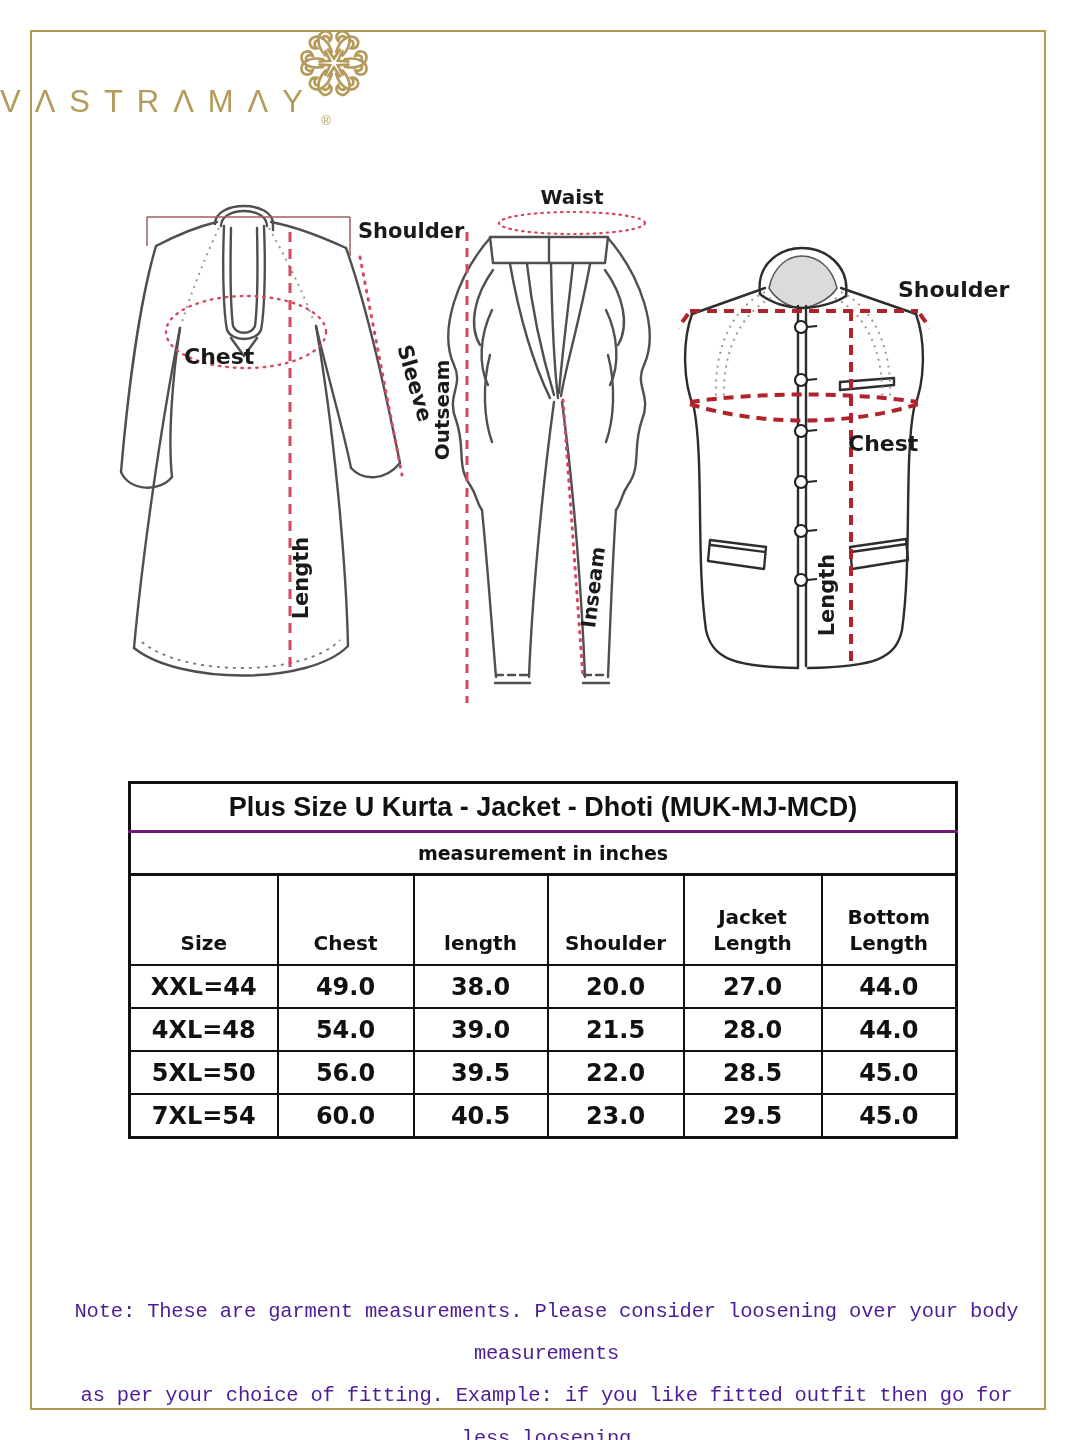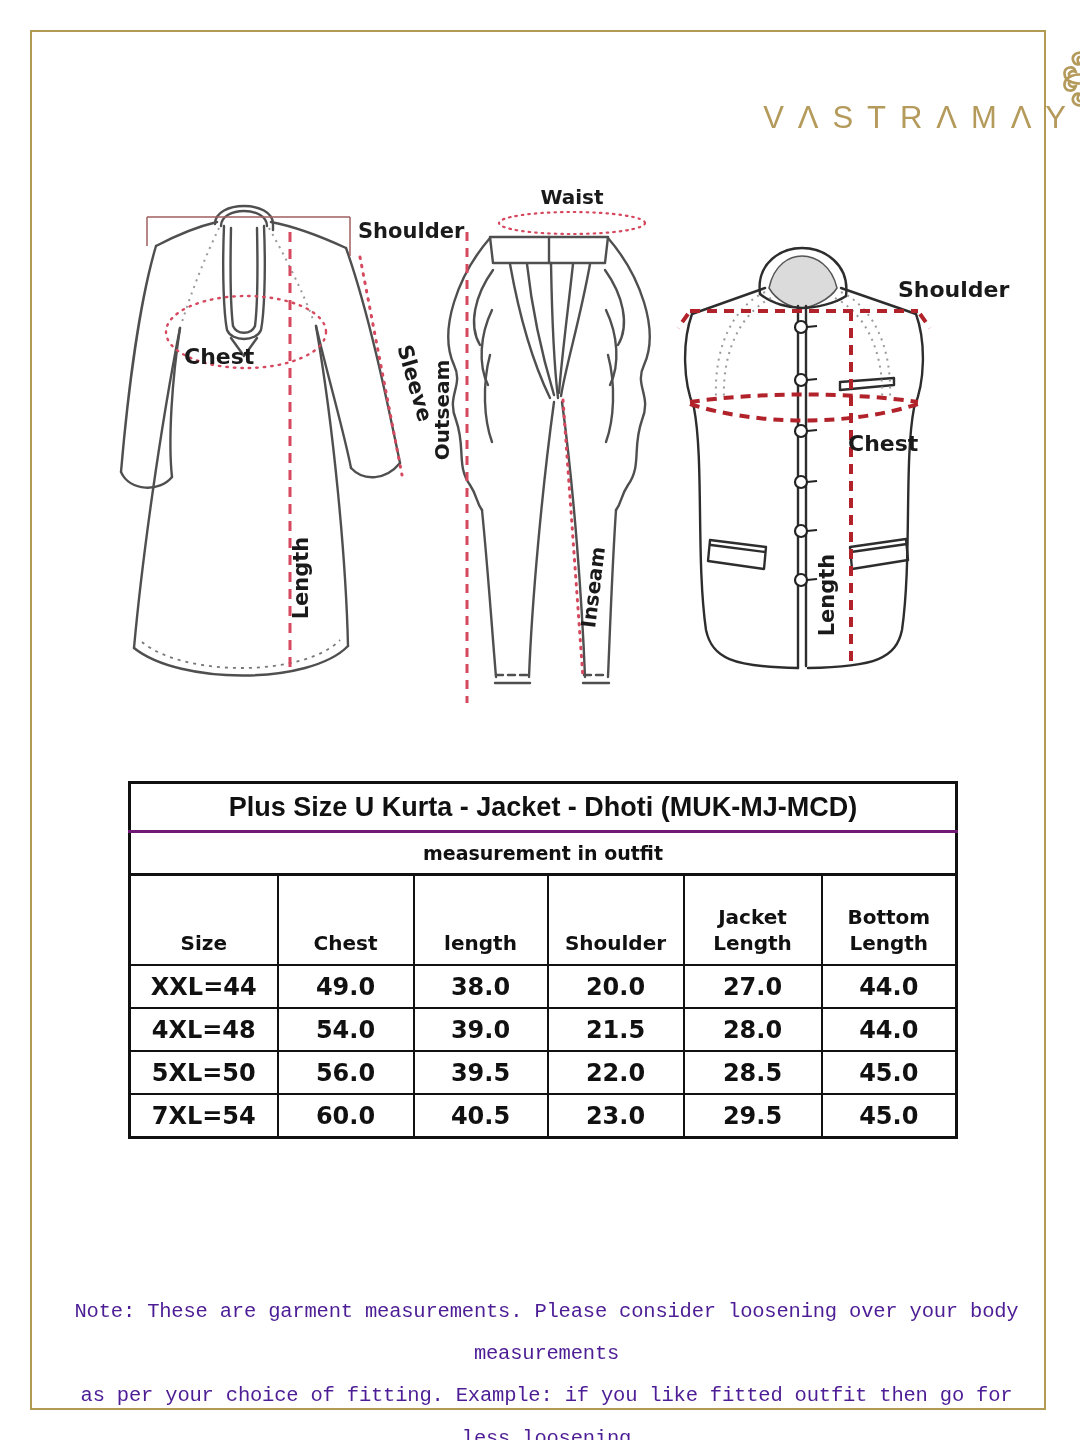--- a/index.html
+++ b/index.html
@@ -2,22 +2,22 @@
 <html><head>
 <meta charset="utf-8">
 <style>
   html,body {margin:0; padding:0; background:#ffffff;}
   .page {position:relative; width:1080px; height:1440px; background:#fff;
          font-family:"Liberation Sans", sans-serif; overflow:hidden;}
   .frame {position:absolute; left:30px; top:30px; width:1016px; height:1380px;
           border:2px solid #b29a55; box-sizing:border-box; pointer-events:none;}
 
   
-  .logo-wrap {position:absolute; top:100px; left:0; width:100%;
-              display:flex; justify-content:flex-end;}
+  .logo-wrap {position:absolute; top:84px; left:0; width:100%;
+              display:flex; justify-content:flex-start;}
   .logo-inner {position:relative;}
   .logo-text {font-size:31px; letter-spacing:0.45em; color:#b49a5b;
               font-weight:400; white-space:nowrap;}
   .logo-emblem {position:absolute; right:-60px; top:-58px; width:86px; height:74px;}
   .logo-reg {position:absolute; right:-14px; bottom:-8px; font-size:13px; color:#b49a5b;}
 
   
   .diagram {position:absolute; overflow:visible;}
   .outline {stroke:#4f4f4f; stroke-width:2.4; fill:none;
             stroke-linecap:round; stroke-linejoin:round;}
@@ -199,21 +199,21 @@
           <col style="width:134px">
         <col style="width:136px">
           <col style="width:138px">
           <col style="width:135px">
       </colgroup>
       <tbody>
           <tr>
         <td class="t-title" colspan="6">Plus Size U Kurta - Jacket - Dhoti (MUK-MJ-MCD)</td>
       </tr>
       <tr>
-        <td class="t-sub" colspan="6">measurement in outfit</td>
+        <td class="t-sub" colspan="6">measurement in inches</td>
       </tr>
       <tr>
         <th class="col">Size</th>
         <th class="col">Chest</th>
         <th class="col">length</th>
         <th class="col">Shoulder</th>
         <th class="col">Jacket
 Length</th>
         <th class="col">Bottom
 Length</th>

